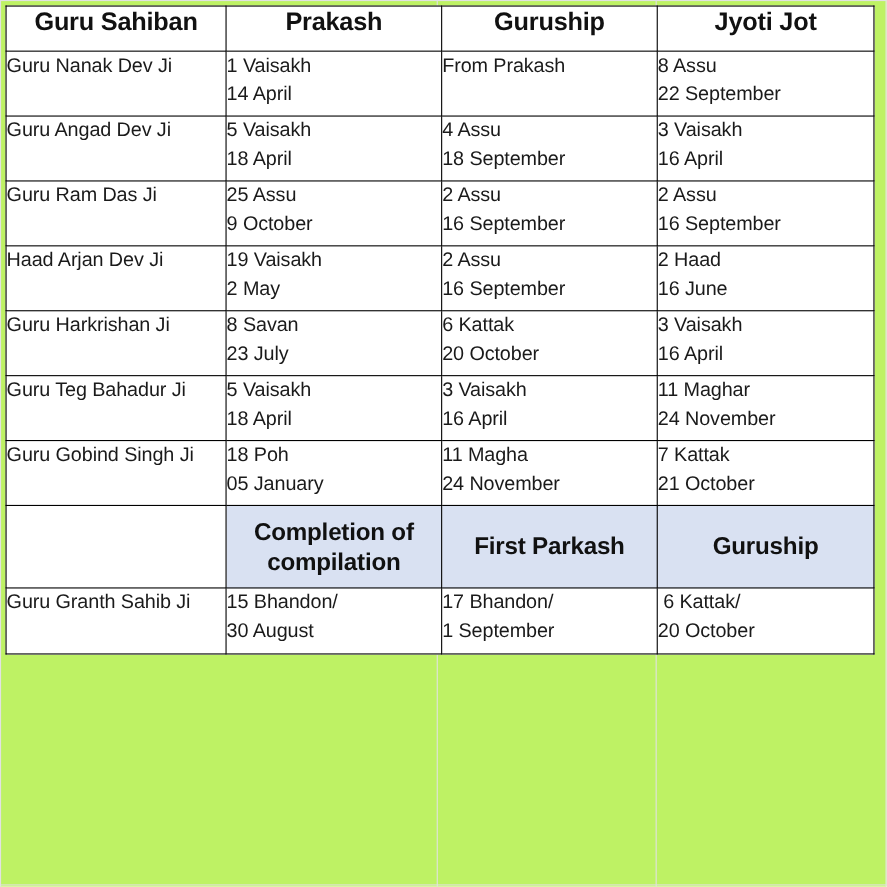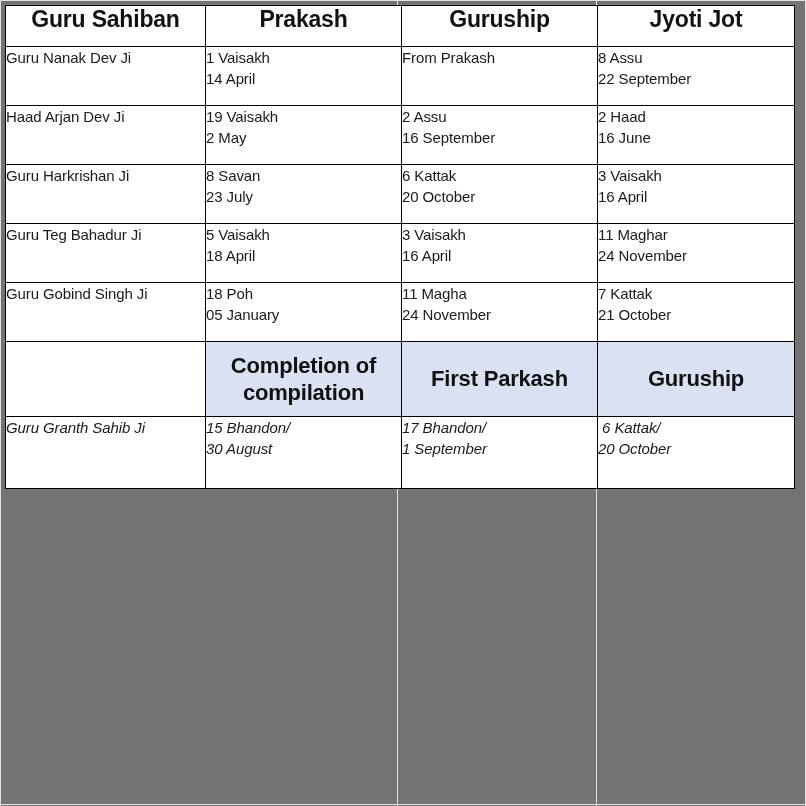--- a/index.html
+++ b/index.html
@@ -10,21 +10,21 @@
   body {
     width: 806px;
     height: 806px;
     font-family: "Liberation Sans", sans-serif;
     overflow: hidden;
   }
   .sheet {
     position: relative;
     width: 806px;
     height: 806px;
-    background: #737373;
+    background: #bef264;
   }
 
   
   .gridline-h {
     position: absolute;
     left: 0;
     width: 806px;
     height: 1px;
     background: #e2e2e2;
   }
@@ -86,30 +86,30 @@
     line-height: 1.25;
     letter-spacing: -0.2px;
   }
   tr.subheader td.subhdr .htxt { display: block; padding: 0 6px; }
   tr.subheader td.blank { background: #ffffff; }
   tr.subheader { height: 75px; }
 
   
   tr.datarow { height: 59px; }
   td.cell {
-    font-size: 15px;
+    font-size: 18px;
     color: #1a1a1a;
     line-height: 1.42;
     padding: 5px 0 0 6px;
     white-space: pre;
     letter-spacing: -0.1px;
   }
   td.cell .l1, td.cell .l2 { display: block; white-space: pre; }
 
-  tr.lastrow { height: 72px; font-style: italic; }
+  tr.lastrow { height: 60px; }
 </style>
 </head>
 <body>
 
 <div class="sheet">
 
   <div class="gridline-h" style="top:0px;"></div>
   <div class="gridline-h" style="top:804px;"></div>
   <div class="gridline-v" style="left:0px;"></div>
   <div class="gridline-v" style="left:397px;"></div>
@@ -144,22 +144,34 @@
 
       <tbody>
 
         <tr class="datarow">
           <td class="cell"><span class="l1">Guru Nanak Dev Ji</span></td>
           <td class="cell"><span class="l1">1 Vaisakh</span><span class="l2">14 April</span></td>
           <td class="cell"><span class="l1">From Prakash</span><span class="l2"></span></td>
           <td class="cell"><span class="l1">8 Assu</span><span class="l2">22 September</span></td>
         </tr>
 
-
-
+        <tr class="datarow">
+          <td class="cell"><span class="l1">Guru Angad Dev Ji</span></td>
+          <td class="cell"><span class="l1">5 Vaisakh</span><span class="l2">18 April</span></td>
+          <td class="cell"><span class="l1">4 Assu</span><span class="l2">18 September</span></td>
+          <td class="cell"><span class="l1">3 Vaisakh</span><span class="l2">16 April</span></td>
+        </tr>
+
+
+        <tr class="datarow">
+          <td class="cell"><span class="l1">Guru Ram Das Ji</span></td>
+          <td class="cell"><span class="l1">25 Assu</span><span class="l2">9 October</span></td>
+          <td class="cell"><span class="l1">2 Assu</span><span class="l2">16 September</span></td>
+          <td class="cell"><span class="l1">2 Assu</span><span class="l2">16 September</span></td>
+        </tr>
 
         <tr class="datarow">
           <td class="cell"><span class="l1">Haad Arjan Dev Ji</span></td>
           <td class="cell"><span class="l1">19 Vaisakh</span><span class="l2">2 May</span></td>
           <td class="cell"><span class="l1">2 Assu</span><span class="l2">16 September</span></td>
           <td class="cell"><span class="l1">2 Haad</span><span class="l2">16 June</span></td>
         </tr>
 
 
 

